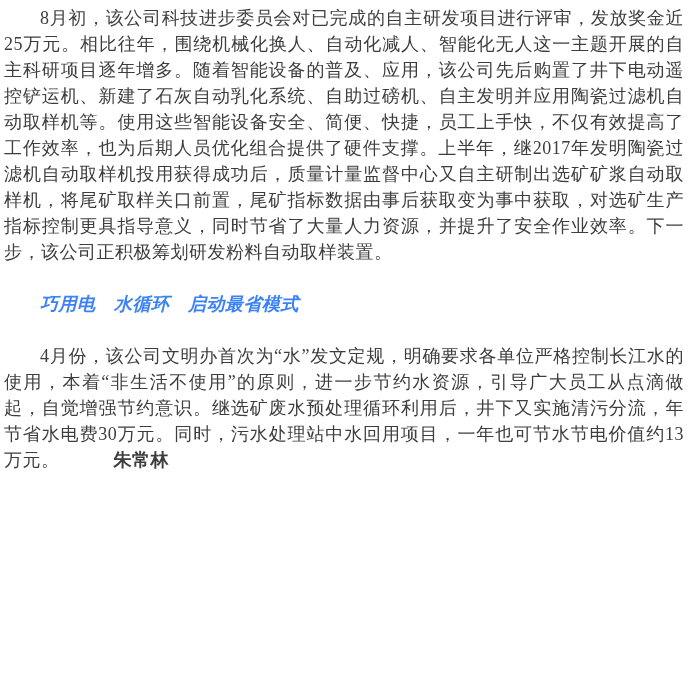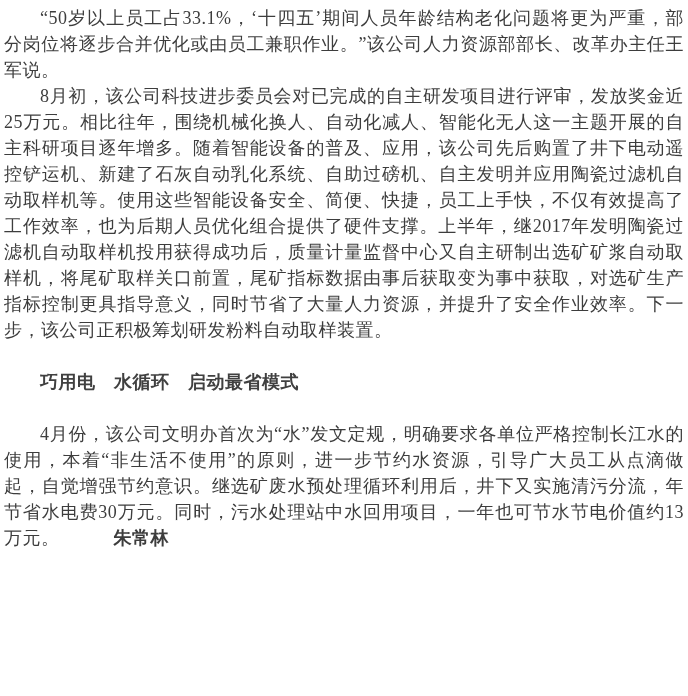--- a/index.html
+++ b/index.html
@@ -23,30 +23,30 @@
     margin: 0;
     text-indent: 2em;
     text-align: justify;
     letter-spacing: 0.5px;
   }
   .section-heading {
     margin: 26px 0;
     text-indent: 2em;
     font-size: 18px;
     font-weight: bold;
-    color: #404040;
+    color: #3b82f6;
     letter-spacing: 0.5px;
+    font-style: italic;
   }
   .author {
     font-weight: bold;
     padding-left: 3em;
     white-space: nowrap;
   }
 </style>
 </head>
 <body>
 
 <div class="page">
-  <p class="para">“50岁以上员工占33.1%，‘十四五’期间人员年龄结构老化问题将更为严重，部分岗位将逐步合并优化或由员工兼职作业。”该公司人力资源部部长、改革办主任王军说。</p>
   <p class="para">8月初，该公司科技进步委员会对已完成的自主研发项目进行评审，发放奖金近25万元。相比往年，围绕机械化换人、自动化减人、智能化无人这一主题开展的自主科研项目逐年增多。随着智能设备的普及、应用，该公司先后购置了井下电动遥控铲运机、新建了石灰自动乳化系统、自助过磅机、自主发明并应用陶瓷过滤机自动取样机等。使用这些智能设备安全、简便、快捷，员工上手快，不仅有效提高了工作效率，也为后期人员优化组合提供了硬件支撑。上半年，继2017年发明陶瓷过滤机自动取样机投用获得成功后，质量计量监督中心又自主研制出选矿矿浆自动取样机，将尾矿取样关口前置，尾矿指标数据由事后获取变为事中获取，对选矿生产指标控制更具指导意义，同时节省了大量人力资源，并提升了安全作业效率。下一步，该公司正积极筹划研发粉料自动取样装置。</p>
   <h3 class="section-heading">巧用电　水循环　启动最省模式</h3>
   <p class="para"><span>4月份，该公司文明办首次为“水”发文定规，明确要求各单位严格控制长江水的使用，本着“非生活不使用”的原则，进一步节约水资源，引导广大员工从点滴做起，自觉增强节约意识。继选矿废水预处理循环利用后，井下又实施清污分流，年节省水电费30万元。同时，污水处理站中水回用项目，一年也可节水节电价值约13万元。</span><span class="author">朱常林</span></p>
 </div>
 
 </body></html>

